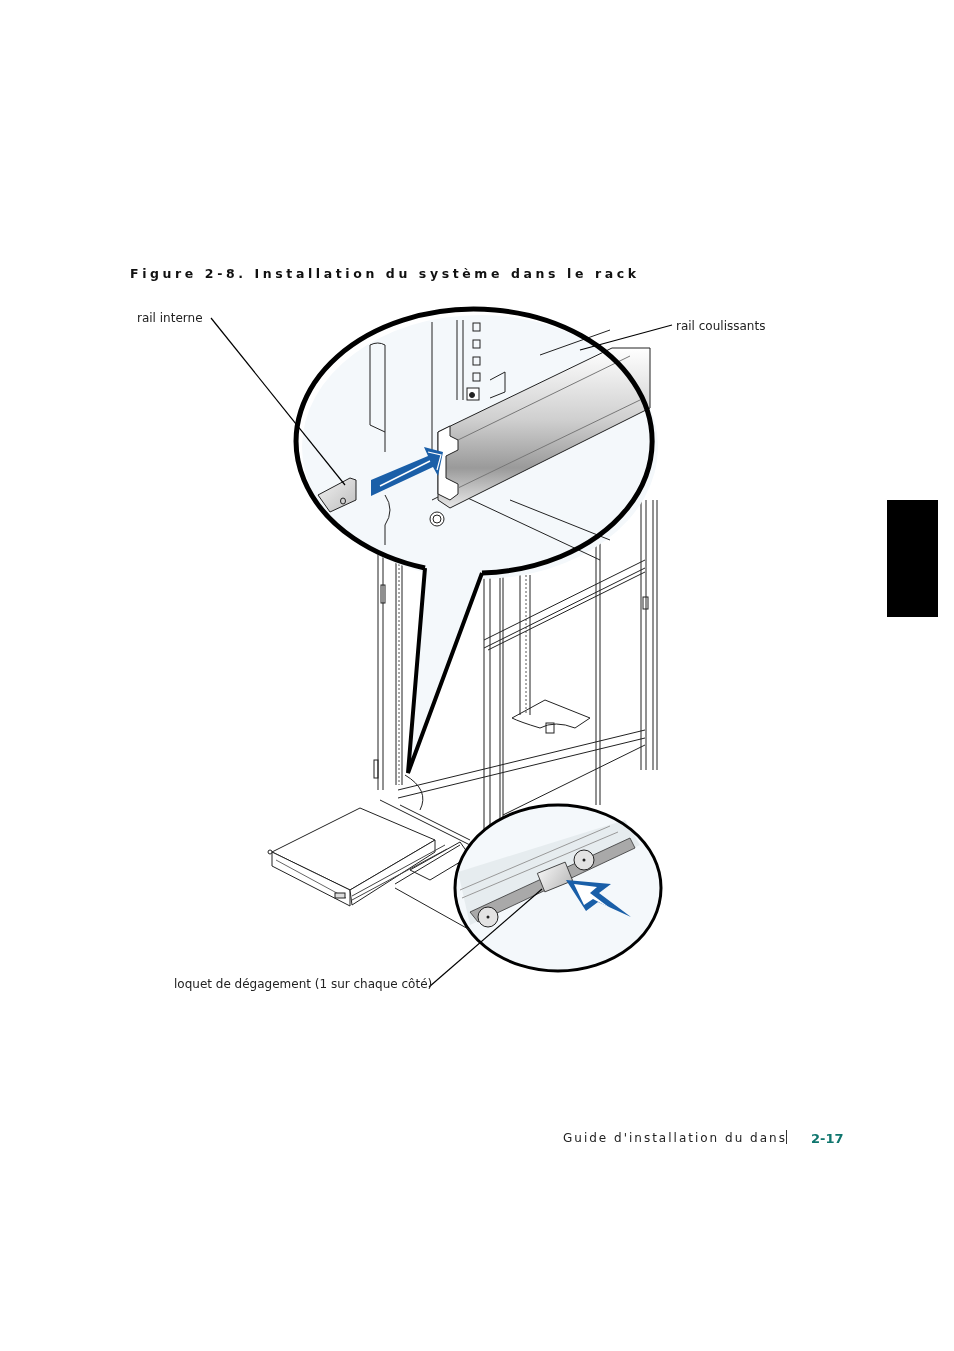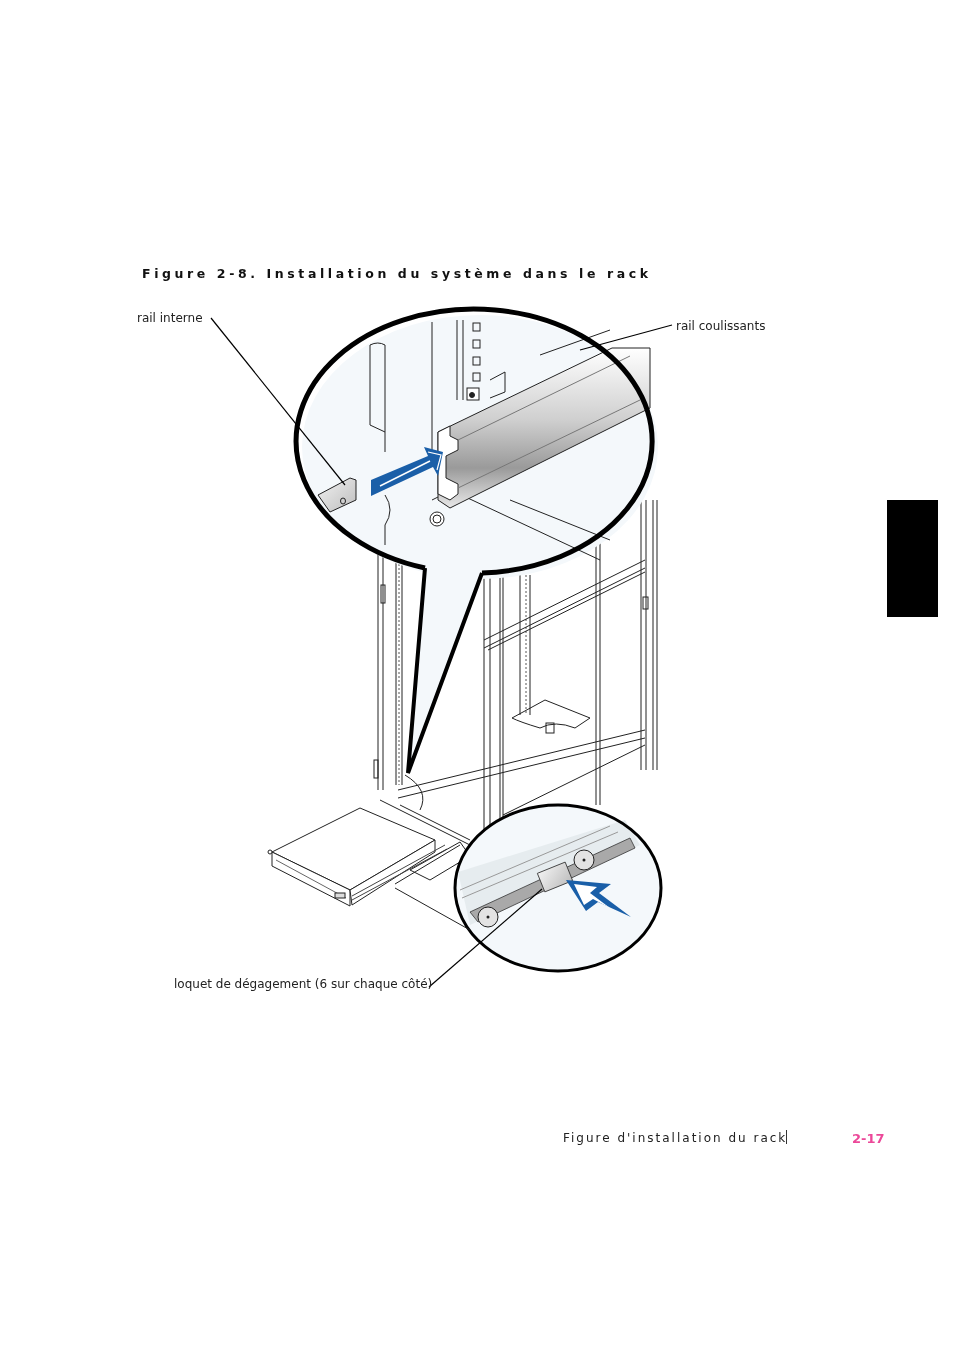--- a/index.html
+++ b/index.html
@@ -1,29 +1,29 @@
 <!DOCTYPE html>
 <html><head>
 <meta charset="utf-8">
 <style>
   html, body { margin: 0; padding: 0; background: #ffffff; }
   body { width: 954px; height: 1351px; position: relative; overflow: hidden;
          font-family: "DejaVu Sans", "Liberation Sans", sans-serif; color: #000; }
   .fig-title { position: absolute; left: 130px; top: 266px; font-size: 12.5px; font-weight: bold;
-               letter-spacing: 3.6px; white-space: nowrap; color: #111; margin-left: 12px; }
+               letter-spacing: 3.6px; white-space: nowrap; color: #111; }
   .callout { position: absolute; font-size: 12px; color: #222; white-space: nowrap; }
   #lbl-rail { left: 137px; top: 311px; text-align: right; }
   #lbl-axes { left: 676px; top: 319px; }
   #lbl-loquet { left: 174px; top: 977px; }
   .illus { position: absolute; left: 0; top: 0; width: 954px; height: 1351px; }
   .tab { position: absolute; left: 887px; top: 500px; width: 51px; height: 117px; background: #000; }
   .footer { position: absolute; top: 1131px; font-size: 12px; white-space: nowrap; }
   .footer-title { left: 563px; letter-spacing: 2px; color: #222; }
   .footer-sep { left: 786px; top: 1130px; width: 1px; height: 14px; background: #333; position: absolute; }
-  .footer-page { left: 852px; font-weight: bold; font-size: 13px; color: #ec4899; }
+  .footer-page { left: 811px; font-weight: bold; font-size: 13px; color: #0f766e; }
 </style>
 </head>
 <body>
 
 <div class="fig-title">Figure 2-8.   Installation du système dans le rack</div>
 
 <svg class="illus" viewBox="0 0 954 1351" xmlns="http://www.w3.org/2000/svg">
   <defs>
     <linearGradient id="railGrad" x1="0" y1="0" x2="0" y2="1">
       <stop offset="0" stop-color="#ffffff"></stop>
@@ -162,19 +162,19 @@
 
   <g stroke="#000" stroke-width="1.2">
     <line x1="211" y1="318" x2="345" y2="485"></line>
     <line x1="672" y1="325" x2="580" y2="350"></line>
     <line x1="429" y1="987" x2="542" y2="889"></line>
   </g>
 </svg>
 
 <div class="callout" id="lbl-rail">rail interne</div>
 <div class="callout" id="lbl-axes">rail coulissants</div>
-<div class="callout" id="lbl-loquet">loquet de dégagement (6 sur chaque côté)</div>
+<div class="callout" id="lbl-loquet">loquet de dégagement (1 sur chaque côté)</div>
 
 <div class="tab"></div>
 
-<div class="footer footer-title">Figure d'installation du rack</div>
+<div class="footer footer-title">Guide d'installation du dans</div>
 <div class="footer-sep"></div>
 <div class="footer footer-page">2-17</div>
 
 </body></html>

